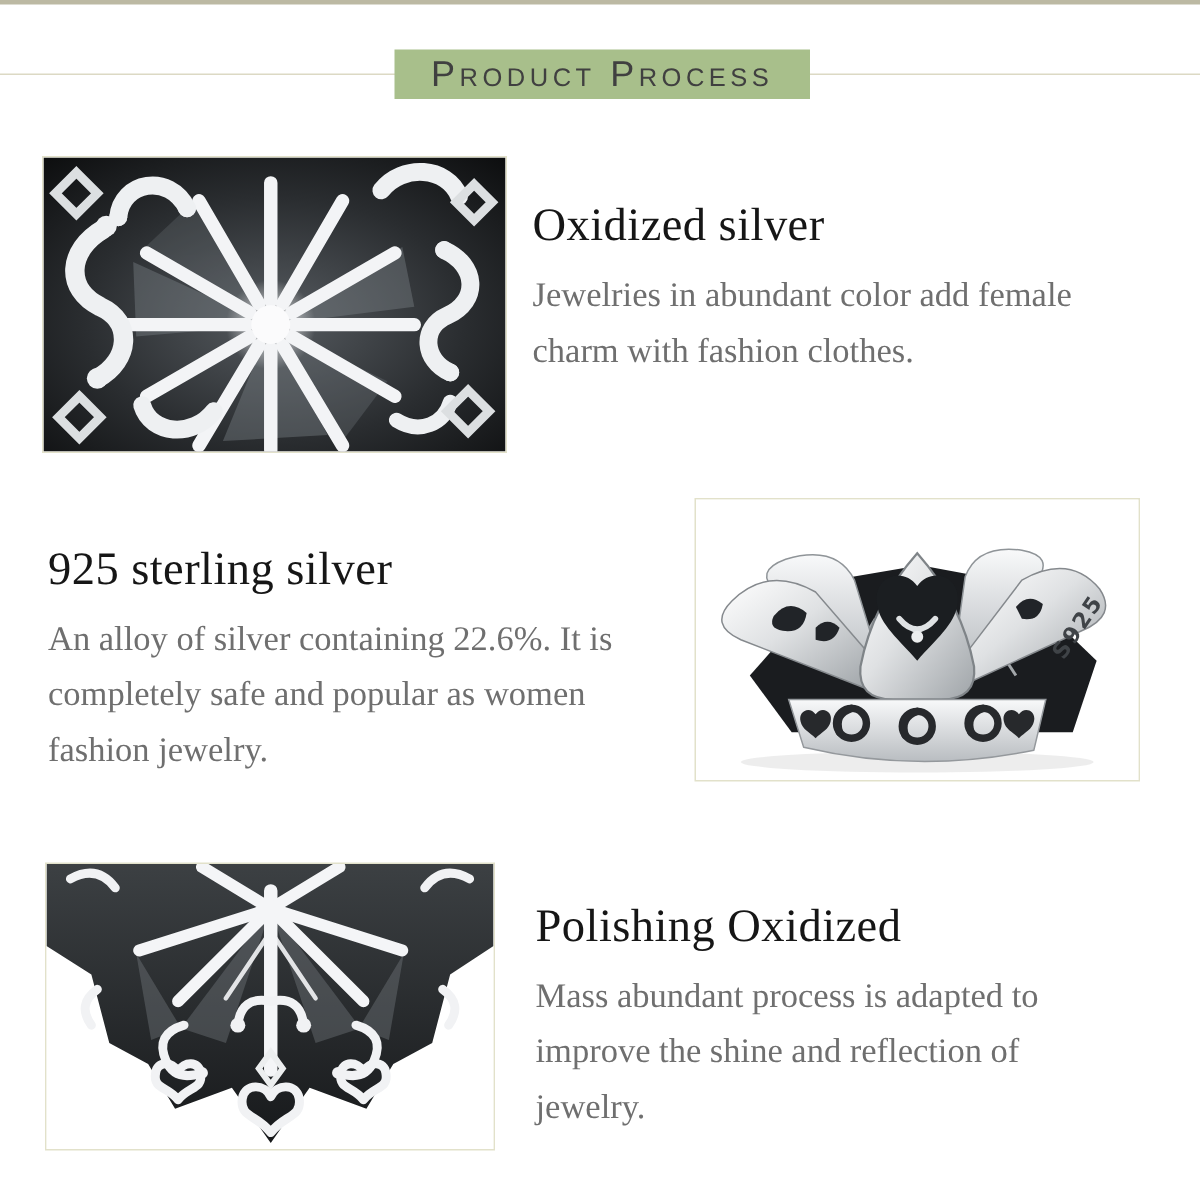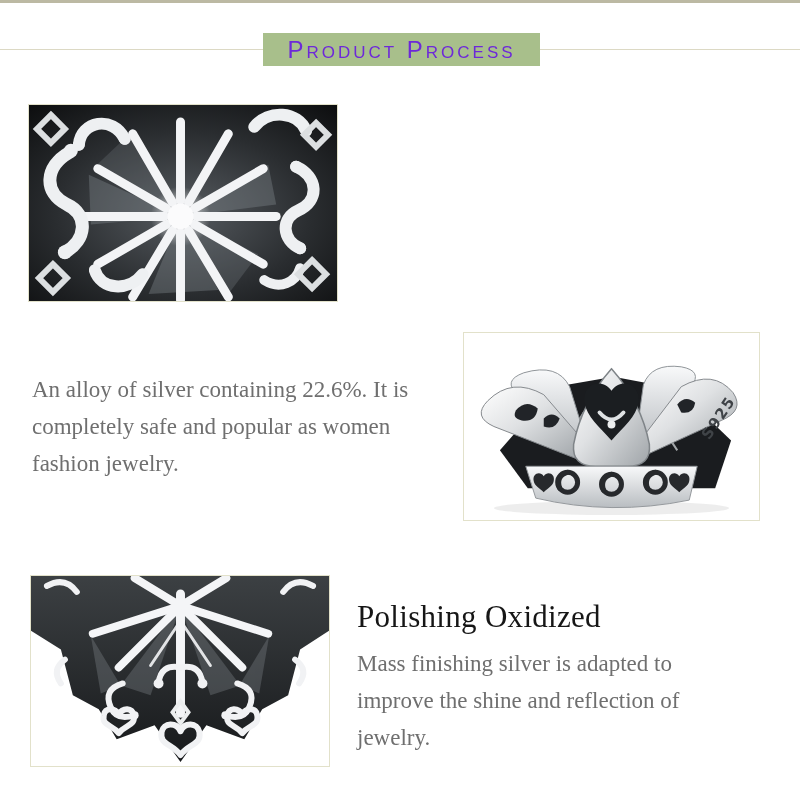--- a/index.html
+++ b/index.html
@@ -3,21 +3,21 @@
 <meta charset="utf-8">
 <style>
   html,body{margin:0;padding:0;background:#ffffff;}
   .page{position:relative;width:800px;height:800px;background:#ffffff;overflow:hidden;
         font-family:"Liberation Serif",serif;}
   .top-strip{position:absolute;top:0;left:0;width:800px;height:3px;
         background:var(--top-strip,#bcb9a3);}
   .header-line{position:absolute;top:49px;left:0;width:800px;height:1px;
         background:var(--rule-line,#dcd9c4);}
   .header-box{position:absolute;left:263px;top:33px;width:277px;height:33px;
-        background:var(--accent-green,#a8bf8b);color:#6d28d9;
+        background:var(--accent-green,#a8bf8b);color:#404040;
         font-family:"Liberation Sans",sans-serif;font-variant:small-caps;
         font-size:24px;letter-spacing:3px;font-weight:400;
         display:flex;align-items:center;justify-content:center;}
   .img-frame{position:absolute;border:1px solid var(--frame-border,#e2e1ca);
         background:#ffffff;box-sizing:border-box;}
   .img-frame svg{display:block;width:100%;height:100%;}
   #img1{left:28px;top:104px;width:310px;height:198px;}
   #img2{left:463px;top:332px;width:297px;height:189px;}
   #img3{left:30px;top:575px;width:300px;height:192px;}
   .text-block{position:absolute;}
@@ -94,22 +94,27 @@
           <circle cx="272" cy="144" r="6"></circle>
       </g>
       <g stroke="#dcdfe1" stroke-width="6" fill="none">
         <path d="M22,10 L36,24 L22,38 L8,24 Z"></path>
           <path d="M288,18 L300,30 L288,42 L276,30 Z"></path>
         <path d="M24,160 L38,174 L24,188 L10,174 Z"></path>
           <path d="M284,156 L298,170 L284,184 L270,170 Z"></path>
       </g>
     </svg>
   </div>
+  <div class="text-block" id="text1">
+    <h2>Oxidized silver</h2>
+    <p>Jewelries in abundant color add female charm with fashion clothes.</p>
+  </div>
 
   <div class="text-block" id="text2">
+    <h2>925 sterling silver</h2>
     <p>An alloy of silver containing 22.6%. It is completely safe and popular as women fashion jewelry.</p>
   </div>
   <div class="img-frame" id="img2">
     <svg viewBox="0 0 296 188" xmlns="http://www.w3.org/2000/svg" preserveAspectRatio="none">
       <defs>
         <linearGradient id="metD" x1="0" y1="0" x2="1" y2="1">
           <stop offset="0%" stop-color="#ffffff"></stop>
             <stop offset="45%" stop-color="#dfe1e3"></stop>
           <stop offset="100%" stop-color="#9fa4a8"></stop>
         </linearGradient>
@@ -204,16 +209,16 @@
       <g stroke="#f1f2f4" fill="none" stroke-width="6" stroke-linejoin="round">
         <path d="M150,180 C141,168 129,170 131,157 C133,147 146,147 150,156 C154,147 167,147 169,157 C171,170 159,168 150,180 Z"></path>
         <path d="M88,158 C81,149 71,151 73,140 C74,132 84,132 88,139 C92,132 102,132 103,140 C105,151 95,149 88,158 Z"></path>
         <path d="M212,158 C205,149 195,151 197,140 C198,132 208,132 212,139 C216,132 226,132 227,140 C229,151 219,149 212,158 Z"></path>
       </g>
       <path d="M150,126 L158,137 L150,148 L142,137 Z" stroke="#eceeef" stroke-width="4" fill="none"></path>
     </svg>
   </div>
   <div class="text-block" id="text3">
     <h2>Polishing Oxidized</h2>
-    <p>Mass finishing silver is adapted to improve the shine and reflection of jewelry.</p>
+    <p>Mass abundant process is adapted to improve the shine and reflection of jewelry.</p>
   </div>
 
 </div>
 
 </body></html>

